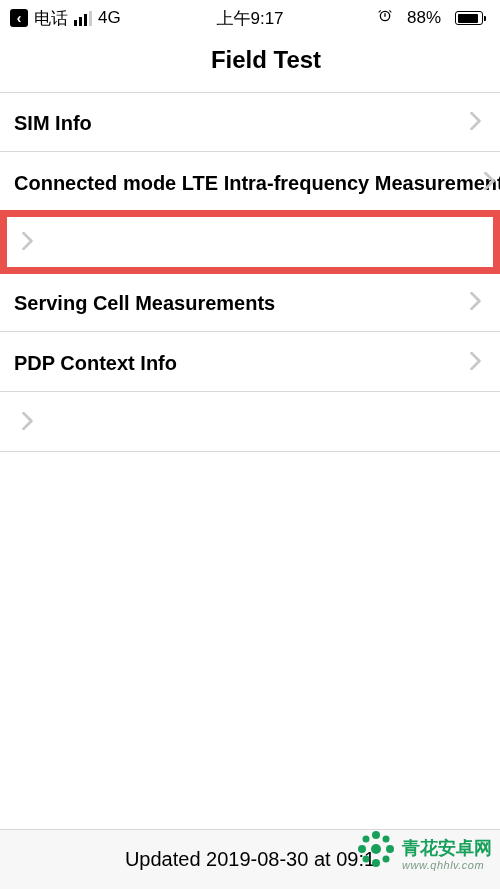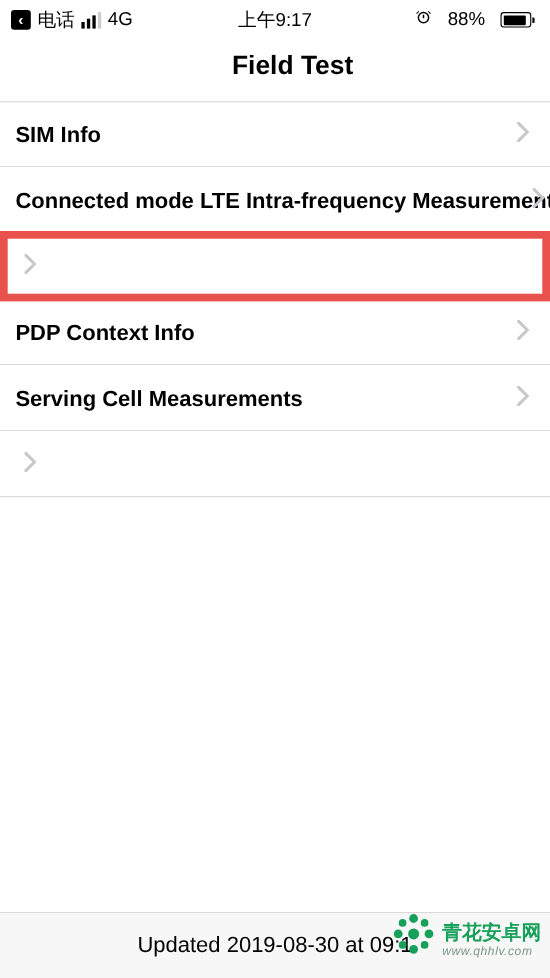--- a/index.html
+++ b/index.html
@@ -254,30 +254,30 @@
         <svg width="12" height="18" viewBox="0 0 10 16" fill="none">
             <path d="M1 1l7 7-7 7" stroke="#c7c7cc" stroke-width="2.5" stroke-linecap="round" stroke-linejoin="round"></path>
           </svg>
       </span>
     </div>
     <div class="highlight-overlay"></div>
   </div>
 
 
   <div class="list-item">
+    <span>Serving Cell Measurements</span>
+    <span class="chevron">
+      <svg width="12" height="18" viewBox="0 0 10 16" fill="none">
+          <path d="M1 1l7 7-7 7" stroke="#c7c7cc" stroke-width="2.5" stroke-linecap="round" stroke-linejoin="round"></path>
+        </svg>
+    </span>
+  </div>
+
+  <div class="list-item">
     <span>PDP Context Info</span>
-    <span class="chevron">
-      <svg width="12" height="18" viewBox="0 0 10 16" fill="none">
-          <path d="M1 1l7 7-7 7" stroke="#c7c7cc" stroke-width="2.5" stroke-linecap="round" stroke-linejoin="round"></path>
-        </svg>
-    </span>
-  </div>
-
-  <div class="list-item">
-    <span>Serving Cell Measurements</span>
     <span class="chevron">
       <svg width="12" height="18" viewBox="0 0 10 16" fill="none">
           <path d="M1 1l7 7-7 7" stroke="#c7c7cc" stroke-width="2.5" stroke-linecap="round" stroke-linejoin="round"></path>
         </svg>
     </span>
   </div>
 
   <div class="list-item">
     <span class="chevron">
       <svg width="12" height="18" viewBox="0 0 10 16" fill="none">

